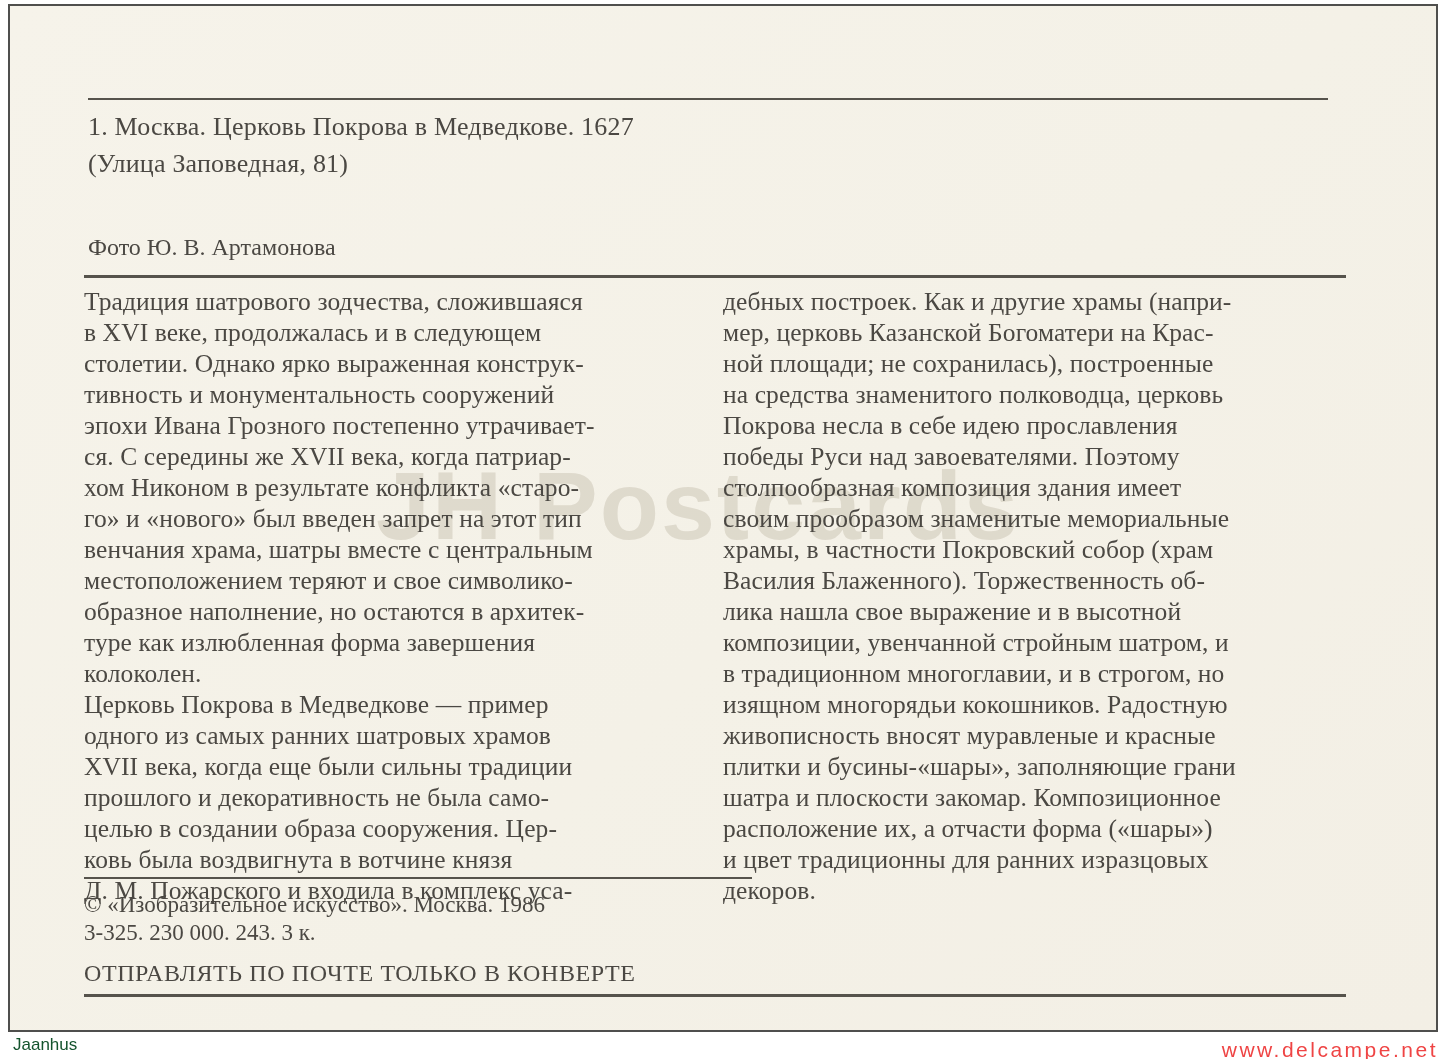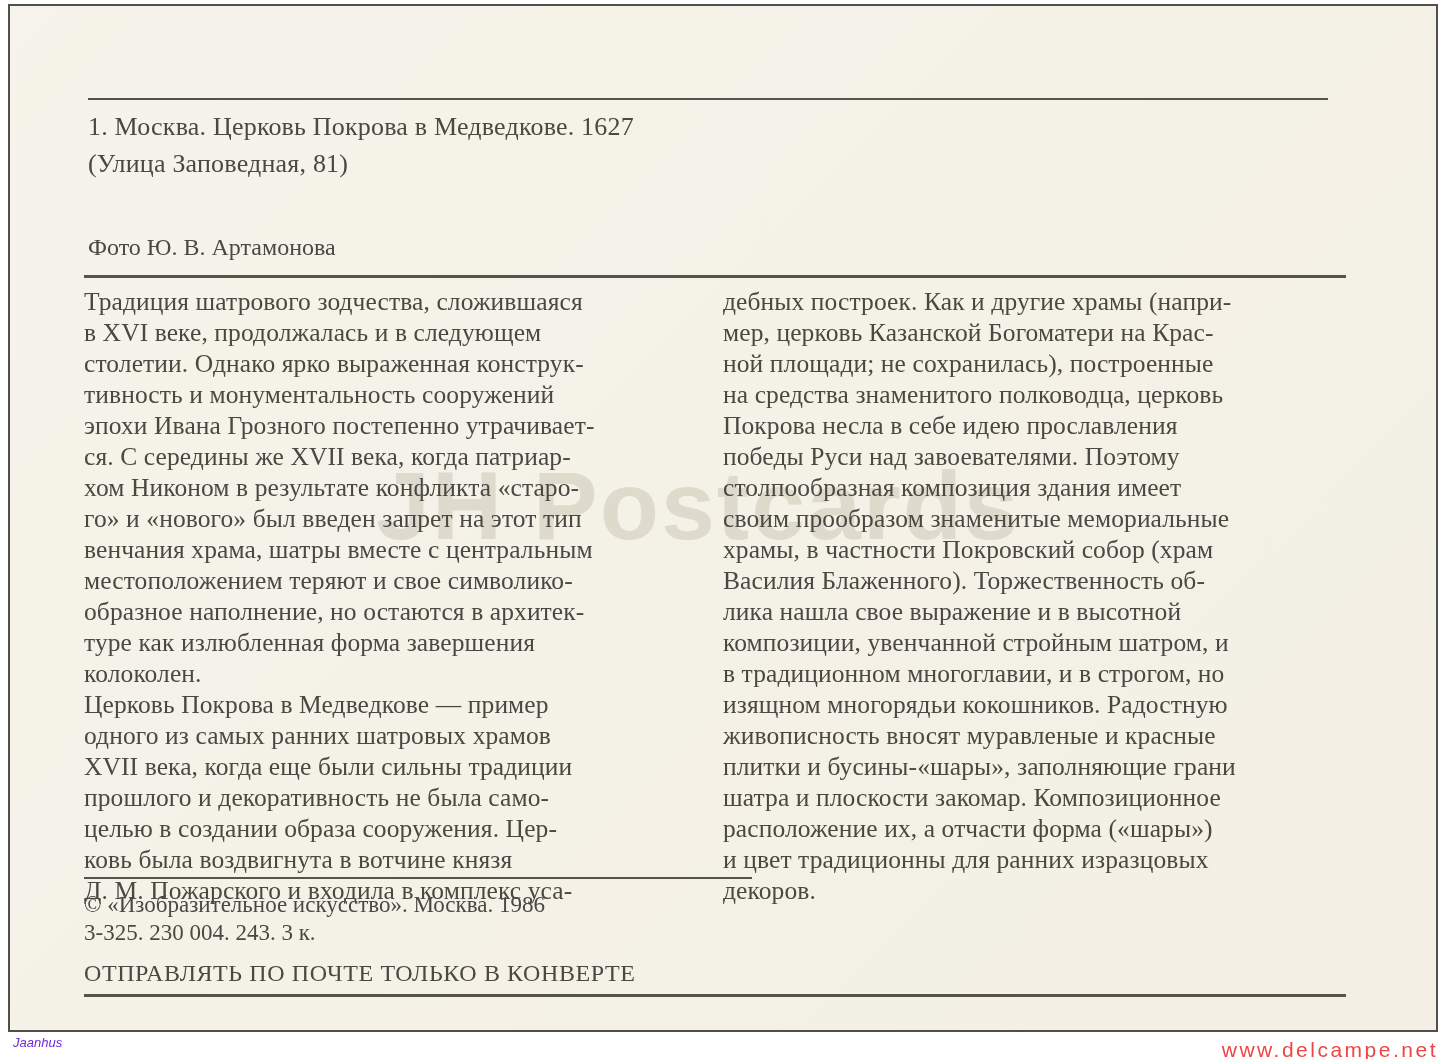--- a/index.html
+++ b/index.html
@@ -67,21 +67,21 @@
   
   .site-strip {
     position: absolute;
     left: 0; top: 1032px;
     width: 1445px; height: 27px;
     background: #ffffff;
     font-family: "Liberation Sans", "DejaVu Sans", sans-serif;
   }
   .uploader {
     position: absolute; left: 13px; top: 3px;
-    font-size: 13px; color: #6d28d9; font-style: italic;
+    font-size: 17px; color: #14532d;
   }
   .website {
     position: absolute; right: 7px; top: 6px;
     font-size: 21px; letter-spacing: 2.5px; color: #ef4444;
   }
 </style>
 </head>
 <body>
 
 <div class="scan">
@@ -138,21 +138,21 @@
 плитки и бусины-«шары», заполняющие грани
 шатра и плоскости закомар. Композиционное
 расположение их, а отчасти форма («шары»)
 и цвет традиционны для ранних изразцовых
 декоров.</div>
   </div>
 
   <div class="rule rule-leftcol"></div>
 
   <div class="copyright ink">© «Изобразительное искусство». Москва. 1986</div>
-  <div class="print-code ink">3-325. 230 004. 243. 3 к.</div>
+  <div class="print-code ink">3-325. 230 000. 243. 3 к.</div>
   <div class="mail-notice ink">ОТПРАВЛЯТЬ ПО ПОЧТЕ ТОЛЬКО В КОНВЕРТЕ</div>
 
   <div class="rule rule-bottom"></div>
 
 </div>
 
 <div class="site-strip">
   <span class="uploader">Jaanhus</span>
   <span class="website">www.delcampe.net</span>
 </div>

